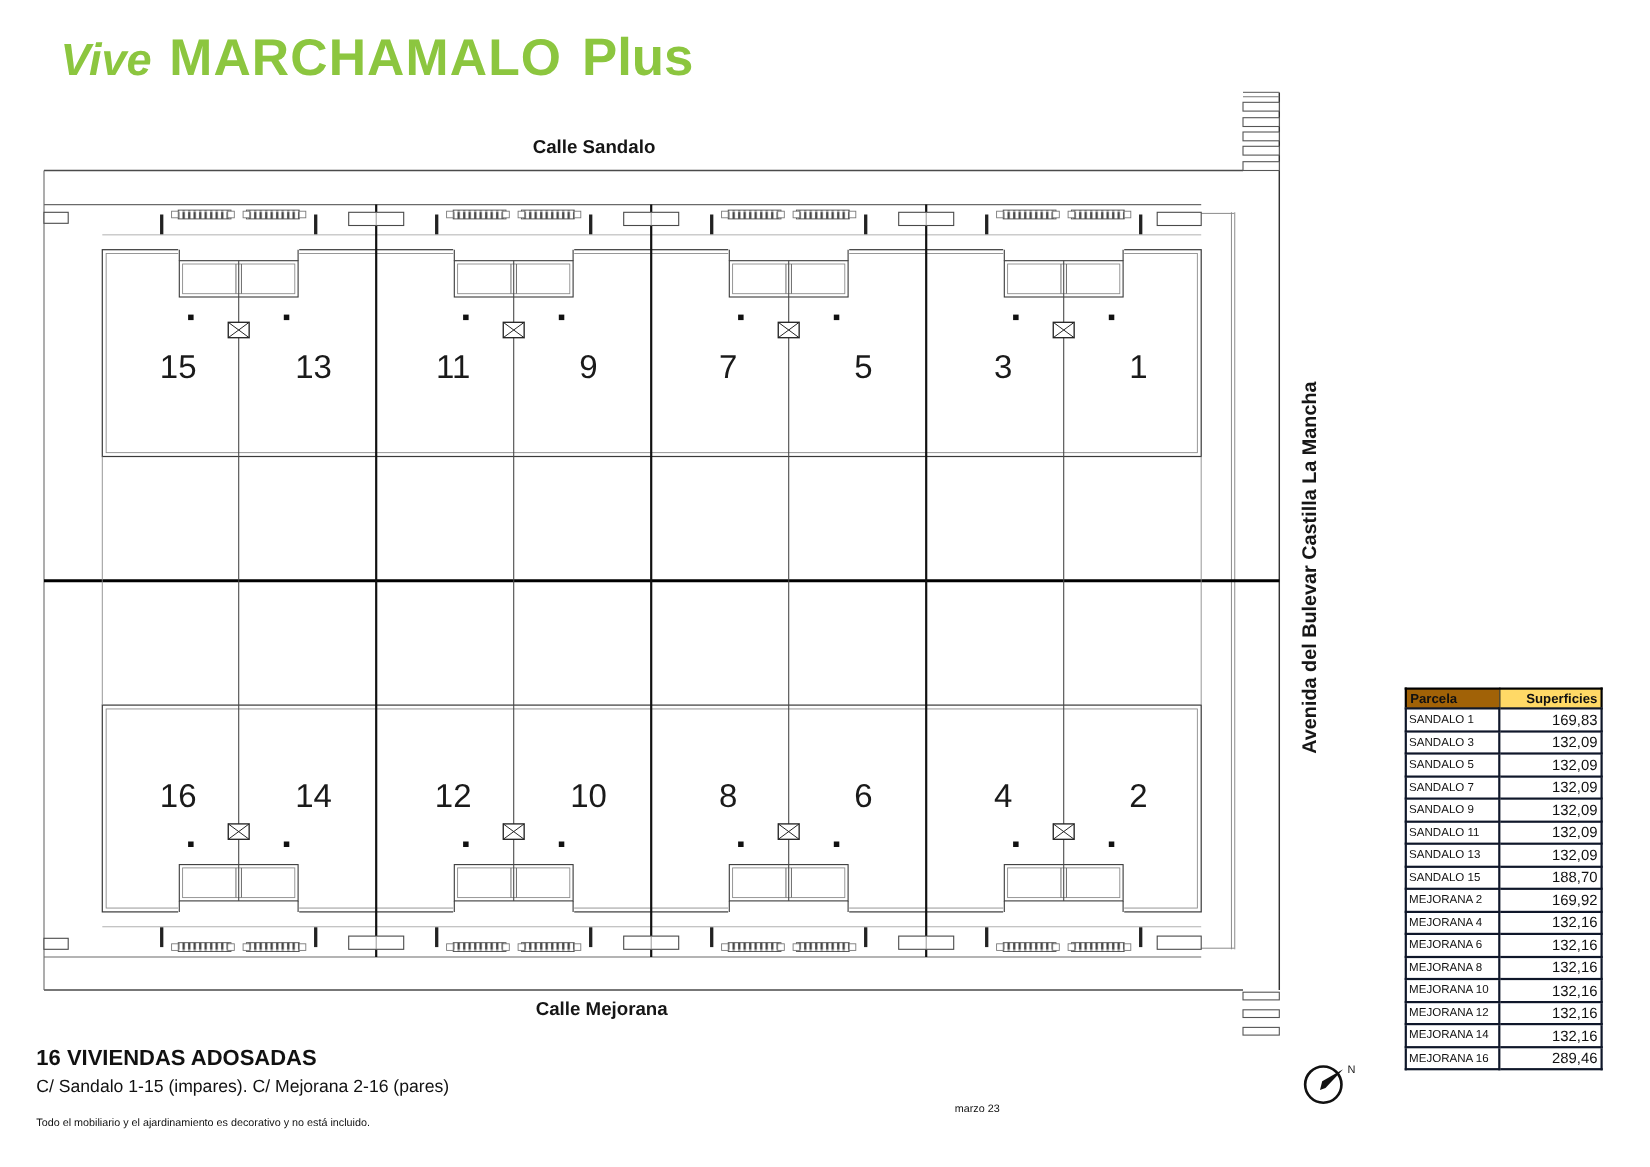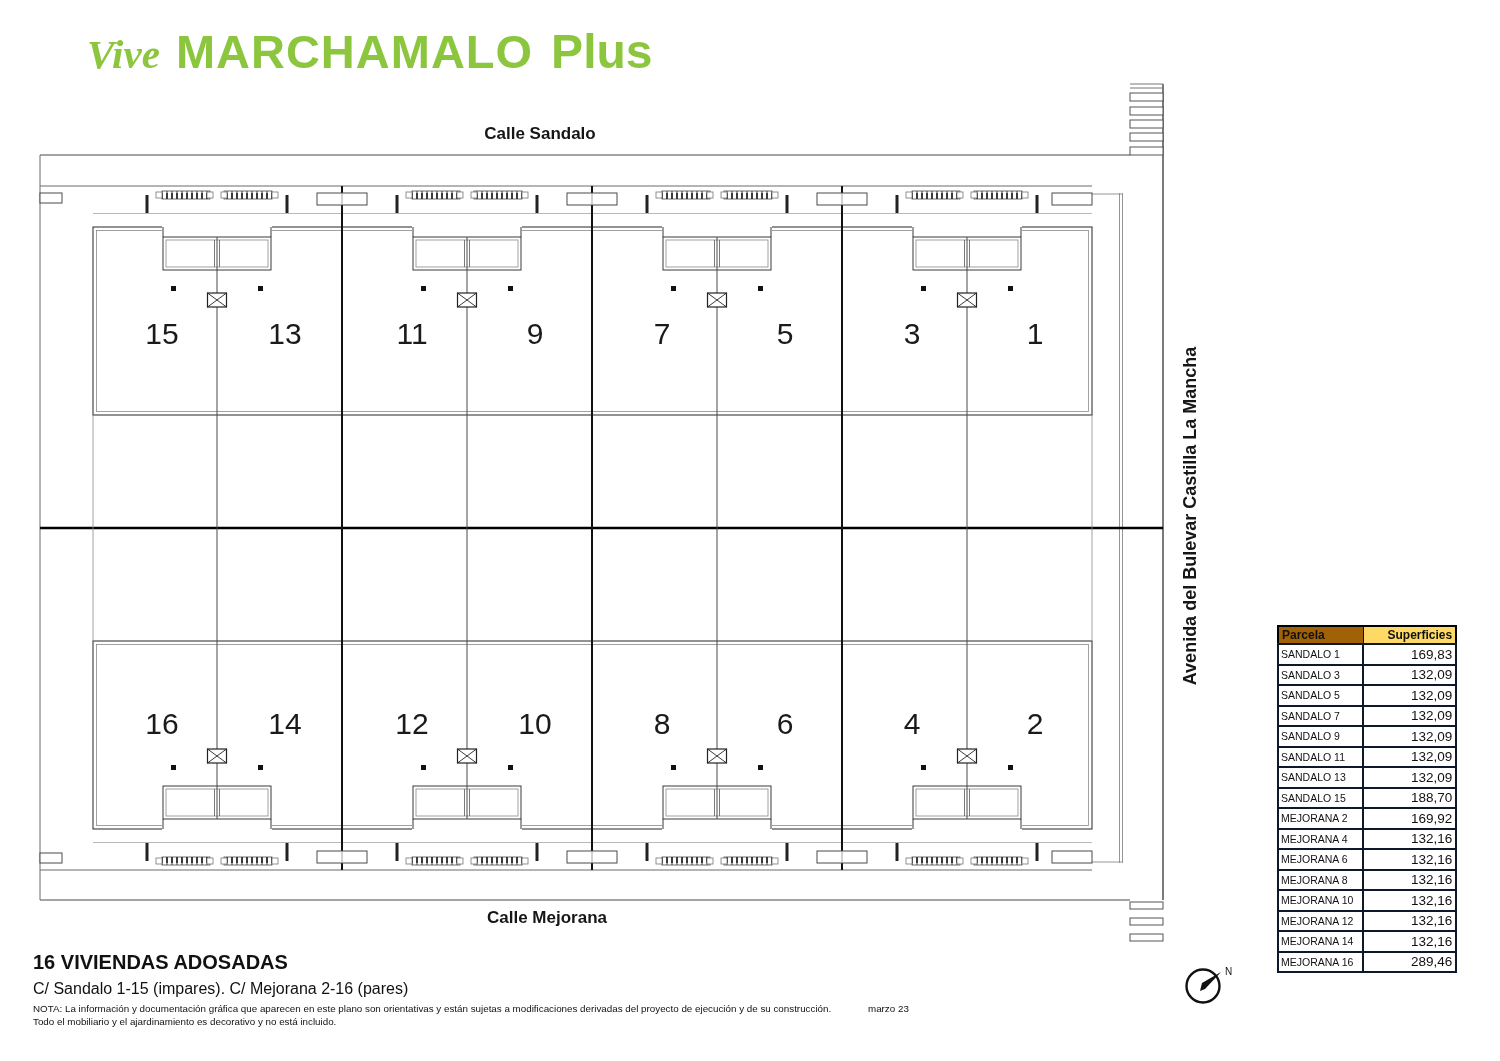--- a/index.html
+++ b/index.html
@@ -1,20 +1,20 @@
 <!DOCTYPE html>
 <html><head>
 <meta charset="utf-8">
 <style>
   html,body{margin:0;padding:0;background:#ffffff;}
   #page{position:relative;width:1500px;height:1061px;background:#ffffff;overflow:hidden;
         font-family:"Liberation Sans",sans-serif;color:#111;}
   
   #logo{position:absolute;left:55px;top:24px;display:flex;align-items:baseline;height:56px;}
-  #logo .script{font-family:Liberation Serif, serif;font-style:italic;font-weight:700;font-size:41px;margin-left:32px;}
+  #logo .script{font-family:Liberation Sans, sans-serif;font-style:italic;font-weight:700;font-size:41px;}
   #logo .name{font-weight:700;font-size:47px;letter-spacing:1px;margin-left:16px;}
   #logo .suffix{font-weight:700;font-size:48px;margin-left:18px;}
   
   #plan{position:absolute;left:0;top:0;}
   svg text{font-family:"Liberation Sans",sans-serif;fill:#161616;}
   .street-label{font-size:17px;font-weight:bold;text-anchor:middle;}
   .avenue-label{font-size:18px;font-weight:bold;text-anchor:middle;}
   .unum{font-size:30px;text-anchor:middle;fill:#1a1a1a;}
   .nlabel{font-size:10px;}
   
@@ -380,16 +380,15 @@
           <tr>
             <td class="pl">MEJORANA 16</td>
             <td class="sv">289,46</td>
           </tr>
         </tbody>
     </table>
   </div>
 
   <div class="f-title">16 VIVIENDAS ADOSADAS</div>
   <div class="f-sub">C/ Sandalo 1-15 (impares). C/ Mejorana 2-16 (pares)</div>
-  <div class="f-note1">NOTA: La información y documentación gráfica que aparecen en este plano son orientativas y están sujetas a modificaciones derivadas del proyecto de ejecución y de su construcción.</div>
   <div class="f-date">marzo 23</div>
   <div class="f-note2">Todo el mobiliario y el ajardinamiento es decorativo y no está incluido.</div>
 </div>
 
 </body></html>

